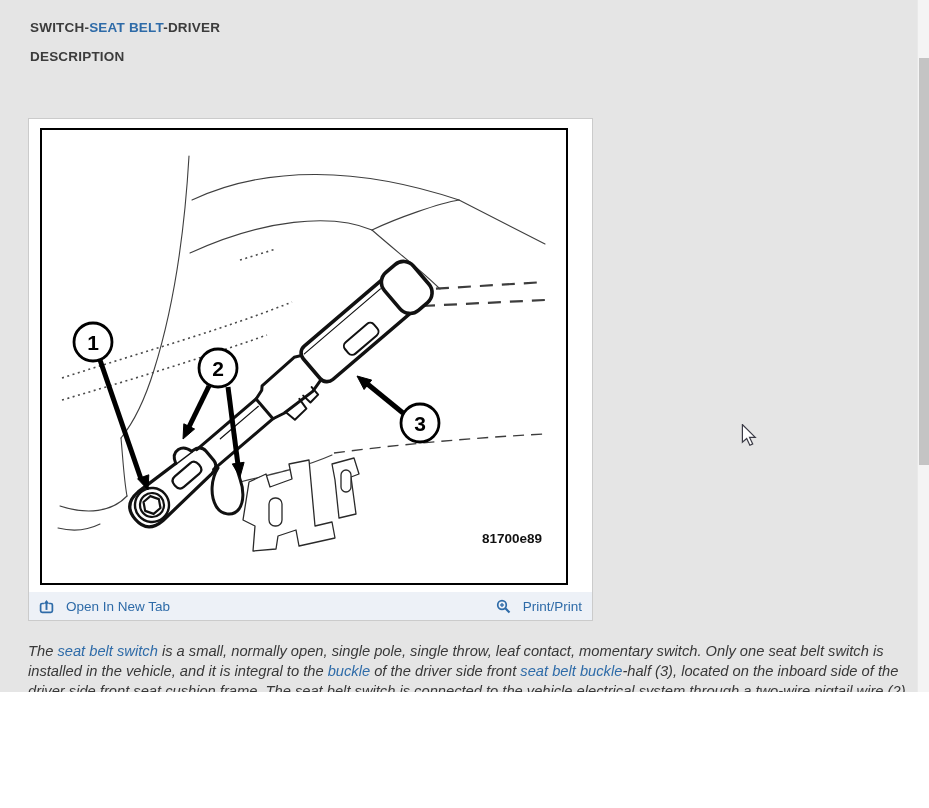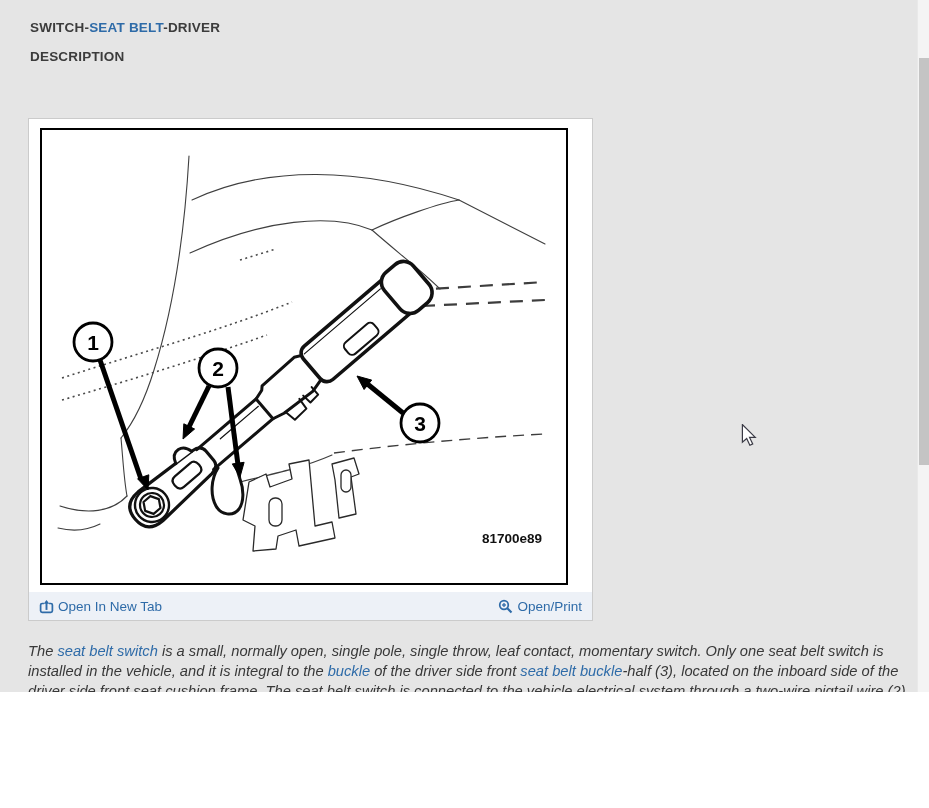--- a/index.html
+++ b/index.html
@@ -26,21 +26,21 @@
     position:absolute; left:11px; top:9px; width:528px; height:457px;
     border:2px solid #000; background:#fff;
   }
   .figure-image svg { display:block; width:524px; height:453px; }
   .figure-footer {
     position:absolute; left:0; right:0; bottom:0; height:28px;
     background:#edf1f7; display:flex; align-items:center;
     justify-content:space-between; padding:0 10px;
   }
   .figure-footer .flink {
-    display:flex; align-items:center; gap:4px;
+    display:flex; align-items:center; gap:12px;
     font-size:13.5px; color:#2e6ba8; cursor:pointer;
   }
   .body-text {
     position:absolute; left:28px; width:894px;
     font-size:14.7px; line-height:20.2px; color:#383838;
   }
   .para-1 { top:641px;font-style:italic; }
   .para-2 { top:761px; }
 
   .scrollbar-track {
@@ -162,21 +162,21 @@
         </svg>
         <span>Open In New Tab</span>
       </span>
       <span class="flink">
         <svg width="15" height="15" viewBox="0 0 14 14">
           <circle cx="5.6" cy="5.6" r="4" fill="none" stroke="#2e6ba8" stroke-width="1.6"></circle>
           <line x1="8.7" y1="8.7" x2="12.6" y2="12.6" stroke="#2e6ba8" stroke-width="2"></line>
           <line x1="3.7" y1="5.6" x2="7.5" y2="5.6" stroke="#2e6ba8" stroke-width="1.2"></line>
           <line x1="5.6" y1="3.7" x2="5.6" y2="7.5" stroke="#2e6ba8" stroke-width="1.2"></line>
         </svg>
-        <span>Open/Print</span>
+        <span>Print/Print</span>
       </span>
     </div>
   </div>
 
   <p class="body-text para-1"><span>The </span><span class="link">seat belt switch</span><span> is a small, normally open, single pole, single throw, leaf contact, momentary switch. Only one seat belt switch is installed in the vehicle, and it is integral to the </span><span class="link">buckle</span><span> of the driver side front </span><span class="link">seat belt buckle</span><span>-half (3), located on the inboard side of the driver side front seat cushion frame. The seat belt switch is connected to the vehicle electrical system through a two-wire pigtail wire (2) and connector on the seat belt buckle-half, which is connected to a wire harness connector and take out of the seat wire harness routed beneath the driver side front seat cushion in the passenger compartment.</span></p>
   <p class="body-text para-2"><span>The seat belt switch cannot be adjusted or repaired and, if faulty or damaged, the entire driver side front seat belt buckle-half unit must be replaced.</span></p>
 
   <div class="scrollbar-track">
     <div class="scrollbar-thumb"></div>
   </div>

